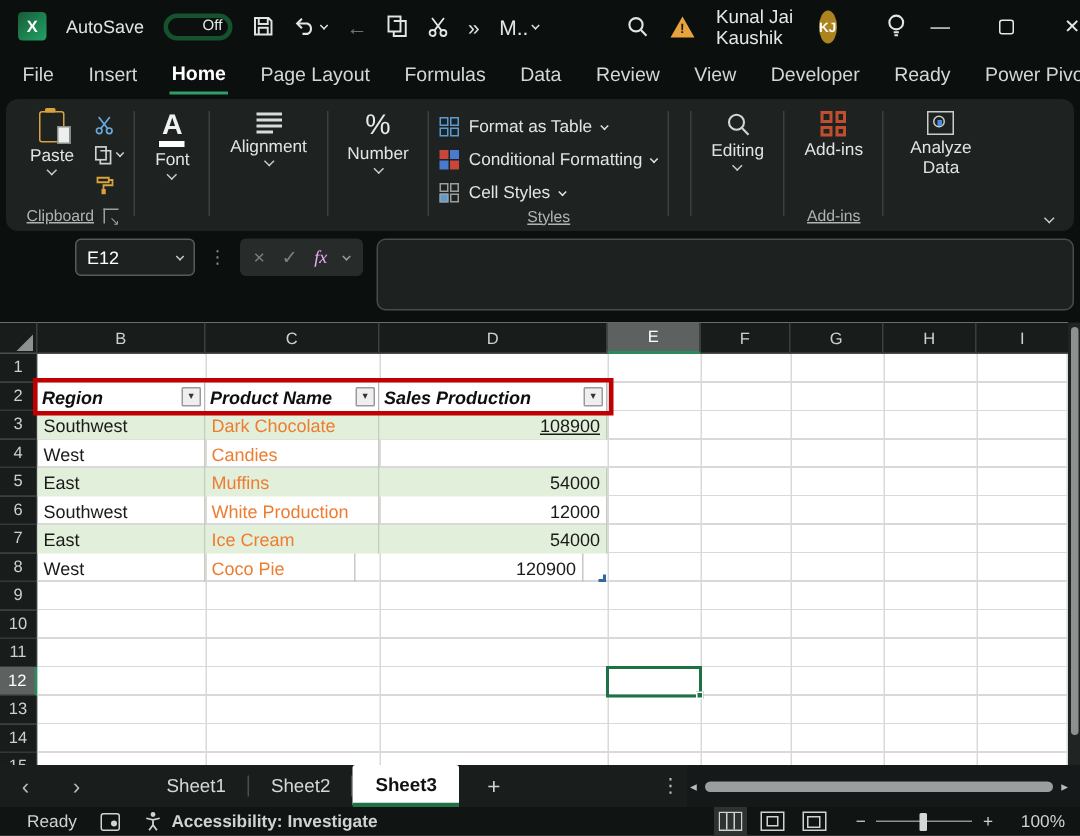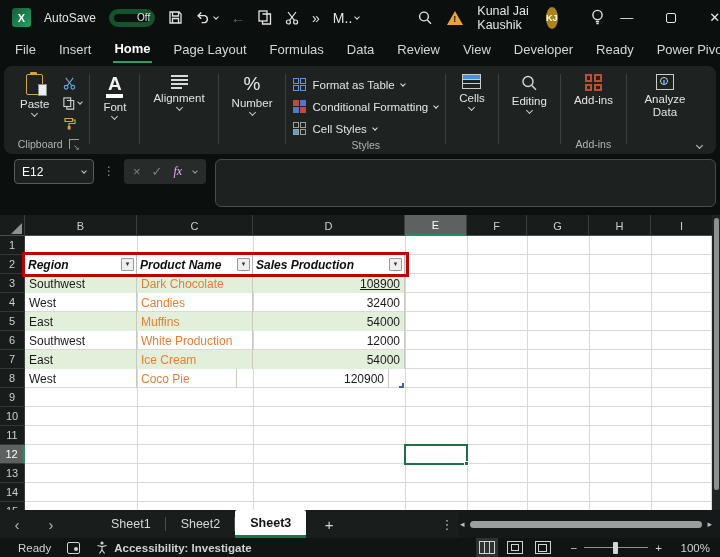--- a/index.html
+++ b/index.html
@@ -11,21 +11,21 @@
   .chev { display:inline-block; width:5px; height:5px; border-right:1.4px solid currentColor;
     border-bottom:1.4px solid currentColor; transform:rotate(45deg); vertical-align:middle; margin-top:-2px;}
   .chev.sm { width:4px; height:4px; }
 
   
   .titlebar { position:absolute; top:0; left:0; width:720px; height:35px; display:flex; align-items:center; font-size:12px; }
   .tb-left { display:flex; align-items:center; gap:13px; padding-left:12px; }
   .xl-logo { width:19px; height:19px; border-radius:3px; background:linear-gradient(135deg,#185c37,#21a366);
     color:#fff; font-weight:bold; font-size:11px; display:flex; align-items:center; justify-content:center; }
   .autosave-label { color:#e2e4e3; }
-  .toggle { width:46px; height:18px; border:5px solid #14532d; border-radius:10px; display:flex; align-items:center; padding:0 5px 0 18px; gap:5px; }
+  .toggle { width:46px; height:18px; border:3px solid #14532d; border-radius:10px; display:flex; align-items:center; padding:0 5px 0 18px; gap:5px; }
   .knob { width:13px; height:13px; border-radius:50%; background:#fff; }
   .toggle-state { font-size:10px; color:#e6e8e7; }
   .tb-icon { color:#e3e5e4; font-size:14px; display:flex; align-items:center; gap:3px; }
   .tb-icon.dim { color:#6c7271; }
   .tb-center { display:flex; align-items:center; gap:14px; margin-left:58px; }
   .warn-tri { width:0; height:0; border-left:8px solid transparent; border-right:8px solid transparent;
     border-bottom:14px solid #e8a33d; position:relative; }
   .warn-tri i { position:absolute; left:-2px; top:3px; font-style:normal; font-size:9px; color:#1a1a1a; font-weight:bold; }
   .user-name { color:#e6e8e7; font-size:12.5px; }
   .avatar { width:22px; height:22px; border-radius:50%; background:#ab831f; color:#fff; font-size:9px; font-weight:bold;
@@ -38,21 +38,21 @@
   .menubar { position:absolute; top:35px; left:0; width:720px; height:31px; display:flex; align-items:center;
     padding-left:14px; gap:21px; font-size:13px; color:#d4d7d6; }
   .mtab { padding:2px 1px 5px; cursor:default; white-space:nowrap; }
   .mtab.active { color:#fff; font-weight:bold; border-bottom:2.5px solid #2e9e6b; }
 
   
   .ribbon { position:absolute; top:66px; left:4px; width:712px; height:88px; background:#1e2322; border-radius:8px;
     display:flex; padding:6px 6px 2px 10px; }
   .rgroup { display:flex; flex-direction:column; height:100%; }
   .rgroup-content { flex:1; display:flex; align-items:flex-start; }
-  .rgroup-label { height:16px; font-size:10.5px; color:#b0b5b3; text-align:center; display:flex; align-items:center; justify-content:center; gap:6px; }
+  .rgroup-label { height:16px; font-size:10.5px; color:#b0b5b3; text-align:center; display:flex; align-items:center; justify-content:center; gap:6px;text-decoration:underline; }
   .rsep { width:1px; height:70px; background:#3a403e; margin:2px 7px 0; }
   .bigbtn { display:flex; flex-direction:column; align-items:center; gap:3px; font-size:11.5px; color:#e2e4e3; padding:2px 6px; }
   .bigbtn .chev { color:#c7cbc9; }
   .icon-clipboard { width:17px; height:21px; border:1.6px solid #d9a33c; border-radius:2px; position:relative; }
   .icon-clipboard .clip { position:absolute; left:3px; top:-3px; width:7px; height:3px; background:#d9a33c; border-radius:1px; }
   .icon-clipboard .page { position:absolute; right:-5px; bottom:-2px; width:9px; height:12px; background:#ecefee; border:1px solid #8a8f8d; }
   .mini-col { display:flex; flex-direction:column; gap:4px; margin-left:8px; padding-top:3px; }
   .mini-btn { display:flex; align-items:center; gap:3px; height:16px; color:#cfd3d1; }
   .launcher { width:10px; height:10px; border-left:1px solid #9aa09e; border-top:1px solid #9aa09e; position:relative; }
   .launcher span { position:absolute; right:-1px; bottom:-3px; font-size:8px; color:#9aa09e; }
@@ -74,21 +74,21 @@
   .addins-icon i { border:2px solid #bf4f2e; }
   .analyze-icon { width:18px; height:16px; border:1px solid #c9cdcb; position:relative; }
   .analyze-icon .lens { position:absolute; left:3px; top:2px; width:8px; height:8px; border:1.4px solid #c9cdcb; border-radius:50%; }
   .analyze-icon .bar { position:absolute; left:6px; top:5px; width:2.5px; height:4px; background:#4a90d9; }
   .wrap2 { width:50px; text-align:center; line-height:1.15; }
   .ribbon-collapse { position:absolute; right:14px; bottom:6px; color:#c7cbc9; }
 
   
   .frow { position:absolute; top:154px; left:0; width:720px; height:61px; display:flex; align-items:flex-start; padding:5px 4px 0 14px; gap:9px; }
   .name-box { width:80px; height:25px; background:#1d2221; border:1px solid #565c5a; border-radius:4px;
-    display:flex; align-items:center; padding:0 7px; font-size:12px; color:#fff; }
+    display:flex; align-items:center; padding:0 7px; font-size:12px; color:#fff;margin-left:36px; }
   .name-box .chev { margin-left:auto; color:#c7cbc9; }
   .fdots { color:#8a908e; font-size:12px; padding-top:5px; letter-spacing:0; }
   .fx-btns { height:25px; background:#272c2b; border-radius:4px; display:flex; align-items:center; gap:11px; padding:0 9px; font-size:12px; }
   .fx-x,.fx-check { color:#7b817f; font-size:13px; }
   .fx-fx { color:#f0abfc; font-style:italic; font-family:"Liberation Serif","DejaVu Serif",serif; }
   .fx-btns .chev { color:#9aa09e; }
   .formula-input { flex:1; height:48px; background:#1d2221; border:1px solid #474d4b; border-radius:6px; }
 
   
   .grid-area { position:absolute; top:215px; left:0; width:712px; height:295px; background:#fff; overflow:hidden; }
@@ -367,31 +367,20 @@
           </span>
         </div>
       </div>
       <div class="rgroup-label">
           <span>Styles</span>
         </div>
     </div>
 
     <div class="rsep"></div>
     <div class="rgroup">
-      <div class="rgroup-content">
-        <div class="bigbtn">
-          <span class="cells-icon">
-              <i></i>
-              <i></i>
-              <i></i>
-            </span>
-          <span>Cells</span>
-          <i class="chev"></i>
-        </div>
-      </div>
       <div class="rgroup-label"></div>
     </div>
 
     <div class="rsep"></div>
     <div class="rgroup">
       <div class="rgroup-content">
         <div class="bigbtn">
           <span>
             <svg width="18" height="18" viewBox="0 0 18 18">
                 <circle cx="8" cy="7.5" r="5" fill="none" stroke="#d4d7d6" stroke-width="1.4"></circle>
@@ -516,23 +505,20 @@
         <div class="t-row band">
           <div class="t-cell" style="width:112px">Southwest</div>
           <div class="t-cell product" style="width:116px">Dark Chocolate</div>
           <div class="t-cell sales u" style="width:152px">
               <span>108900</span>
             </div>
         </div>
         <div class="t-row">
           <div class="t-cell" style="width:112px">West</div>
           <div class="t-cell product" style="width:116px">Candies</div>
-          <div class="t-cell sales" style="width:152px">
-              <span>32400</span>
-            </div>
         </div>
         <div class="t-row band">
           <div class="t-cell" style="width:112px">East</div>
           <div class="t-cell product" style="width:116px">Muffins</div>
           <div class="t-cell sales" style="width:152px">
               <span>54000</span>
             </div>
         </div>
         <div class="t-row">
           <div class="t-cell" style="width:112px">Southwest</div>

